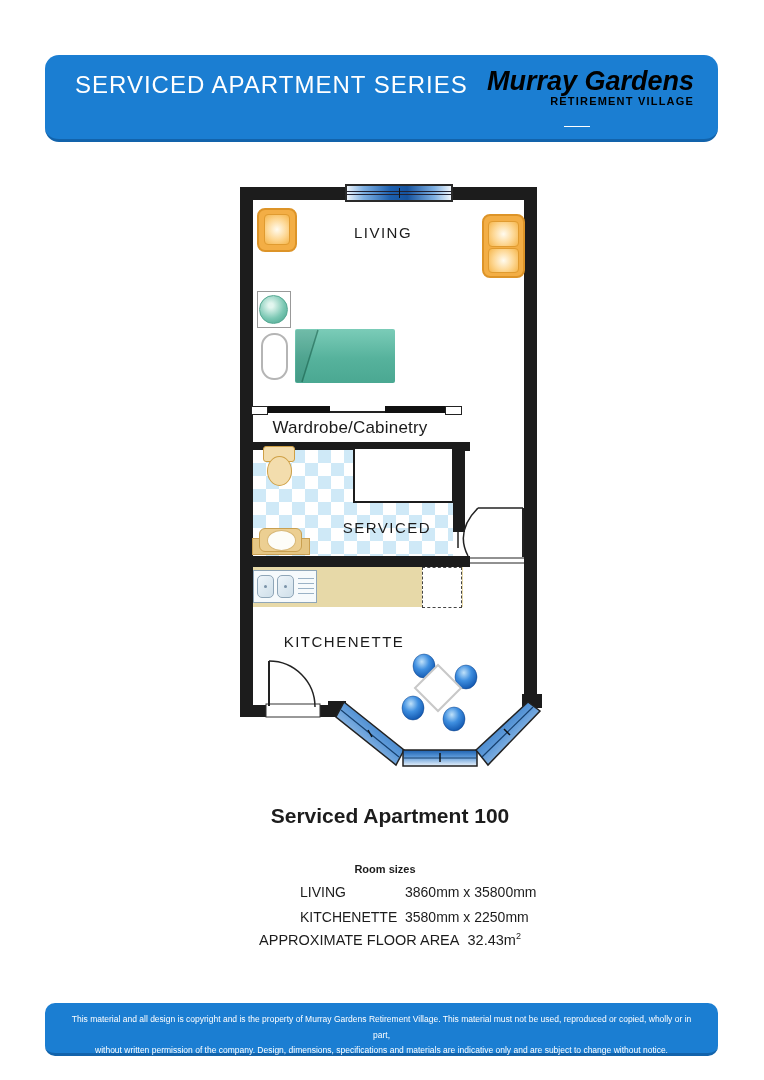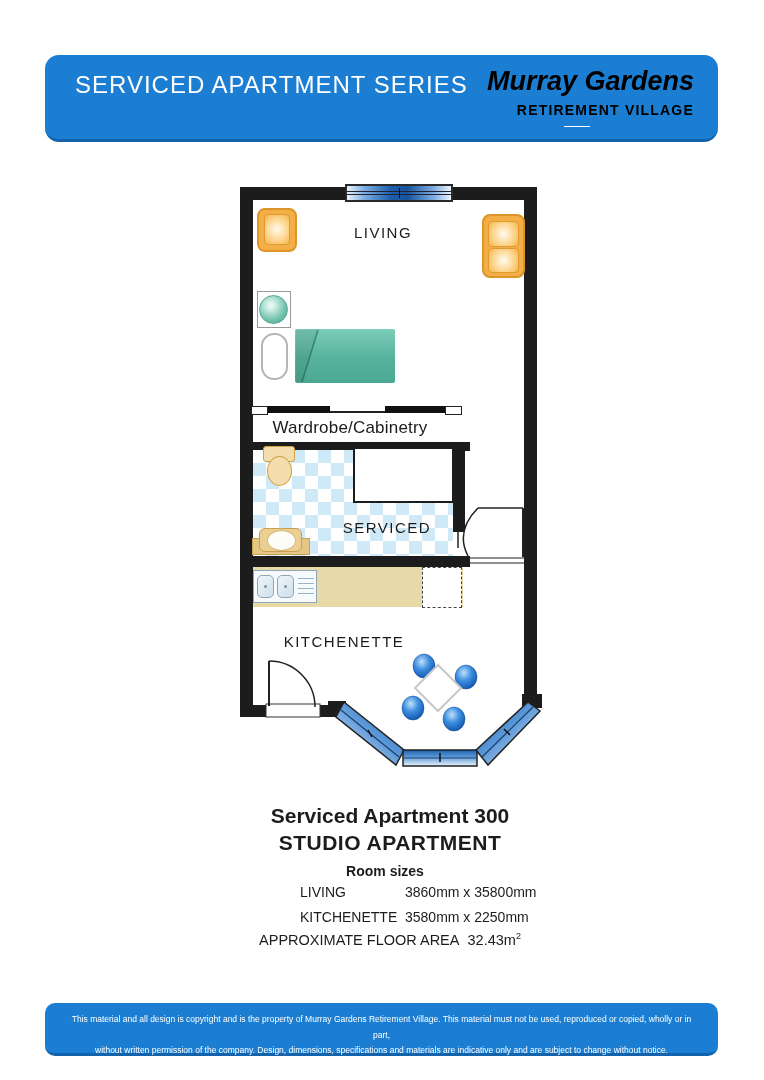--- a/index.html
+++ b/index.html
@@ -9,21 +9,21 @@
 
   
   .banner{position:absolute;left:45px;width:673px;background:#1b7ed2;border-radius:14px;
           border-bottom:3px solid #1263ab;}
   #header-banner{top:55px;height:84px;}
   #footer-banner{top:1003px;height:50px;border-radius:10px;}
   #series-title{position:absolute;left:30px;top:16px;color:#fff;font-size:24px;
                 letter-spacing:1px;font-weight:400;}
   #logo{position:absolute;right:24px;top:12px;text-align:right;color:#000000;}
   #logo .brand{font-size:27px;font-weight:700;font-style:italic;letter-spacing:0;line-height:1.05;}
-  #logo .sub{font-size:14px;font-weight:700;letter-spacing:1.2px;margin-top:7px;}
+  #logo .sub{font-size:11px;font-weight:700;letter-spacing:1.2px;margin-top:0;}
   #logo .tagline{font-family:"DejaVu Serif",serif;font-style:italic;font-size:14px;margin-top:3px;}
   #tagline-underline{position:absolute;right:128px;top:71px;width:26px;height:1px;background:#fff;}
   #footer-banner .disclaimer{padding:9px 26px 0 26px;color:#ffffff;font-size:8.5px;
                              text-align:center;line-height:1.85;}
 
   
   .wall{position:absolute;background:#1c1c1c;}
 
   
   .room-label{position:absolute;color:#1b1b1b;white-space:nowrap;transform:translateX(-50%);}
@@ -84,21 +84,21 @@
       border:1px solid #55a892;box-sizing:border-box;}
   #ottoman{position:absolute;left:261px;top:333px;width:27px;height:47px;background:#fff;
       border:2px solid #b5b5b5;border-radius:13px;box-sizing:border-box;}
   #bed{position:absolute;left:295px;top:329px;width:100px;height:54px;border-radius:2px;
       background:linear-gradient(180deg,#7bccb8 0%,#56b29c 55%,#4aa892 100%);}
 
   
   .center-text{position:absolute;left:390px;transform:translateX(-50%);color:#1c1c1c;white-space:nowrap;}
   #apt-title1{top:804px;font-size:21px;font-weight:600;}
   #apt-title2{top:831px;font-size:21px;font-weight:600;letter-spacing:0.5px;}
-  #room-sizes-heading{top:863px;font-size:14px;font-weight:700;left:385px;}
+  #room-sizes-heading{top:863px;font-size:11px;font-weight:700;left:385px;}
   #size-table{position:absolute;left:300px;top:884px;font-size:14px;color:#1c1c1c;}
   #size-table .row{display:flex;margin-bottom:9px;}
   #size-table .rname{width:105px;}
   #floor-area{top:931px;font-size:14.5px;font-weight:400;}
   #floor-area sup{font-size:9px;}
 
   svg{position:absolute;left:0;top:0;pointer-events:none;}
 </style>
 </head>
 <body>
@@ -243,22 +243,21 @@
         <line x1="341" y1="710" x2="399" y2="757" stroke="#16406e" stroke-width="1.2"></line>
         <line x1="404" y1="758" x2="476" y2="758" stroke="#16406e" stroke-width="1.2"></line>
         <line x1="482" y1="757" x2="533" y2="707" stroke="#16406e" stroke-width="1.2"></line>
         <line x1="368" y1="730" x2="372" y2="737" stroke="#111" stroke-width="1.5"></line>
         <line x1="440" y1="753" x2="440" y2="762" stroke="#111" stroke-width="1.5"></line>
         <line x1="504" y1="729" x2="510" y2="735" stroke="#111" stroke-width="1.5"></line>
       </g>
     </svg>
   </div>
 
-  <div class="center-text" id="apt-title1">Serviced Apartment 300</div>
-  <div class="center-text" id="apt-title2">STUDIO APARTMENT</div>
+  <div class="center-text" id="apt-title1">Serviced Apartment 100</div>
   <div class="center-text" id="room-sizes-heading">Room sizes</div>
 
   <div id="size-table">
     <div class="row">
       <div class="rname">LIVING</div>
       <div class="rsize">3860mm x 35800mm</div>
     </div>
     <div class="row">
       <div class="rname">KITCHENETTE</div>
       <div class="rsize">3580mm x 2250mm</div>

